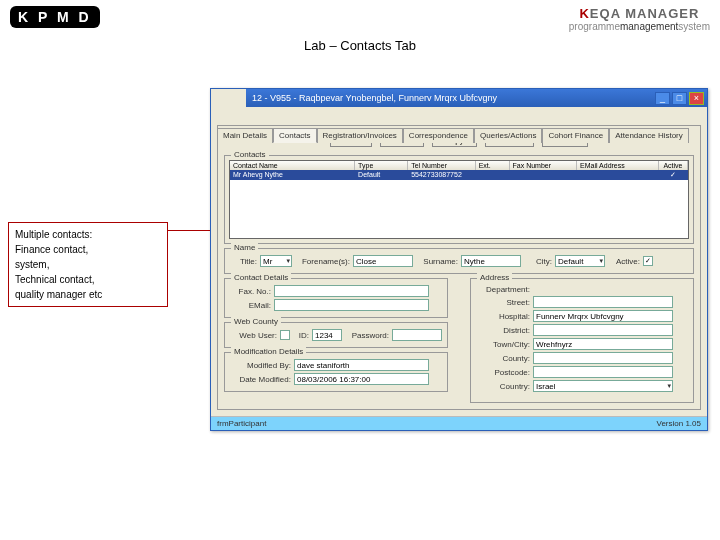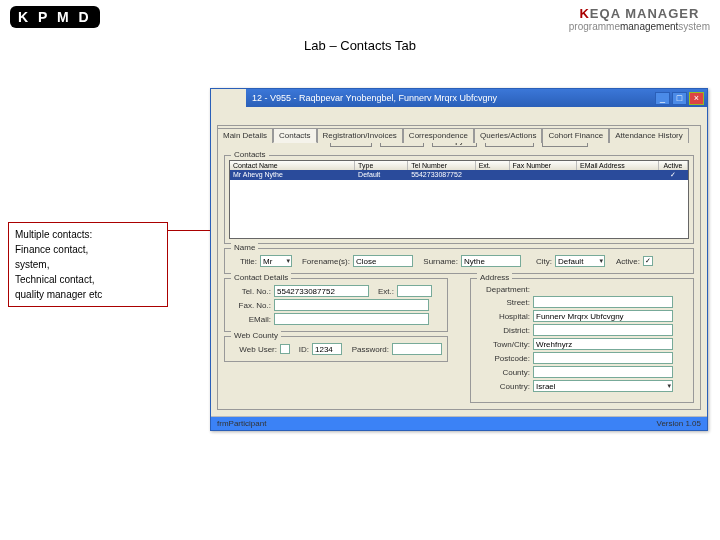--- a/index.html
+++ b/index.html
@@ -44,21 +44,21 @@
   .formrow { display: flex; align-items: center; gap: 3px; font-size: 8px; margin: 2px 0; }
   .formrow label { text-align: right; color: #333; }
   .inp { background: #fff; border: 1px solid #7a9; padding: 0 2px; height: 12px; font-size: 8px; display: inline-flex; align-items: center; }
   .sel { background: #fff; border: 1px solid #7a9; height: 12px; font-size: 8px; display: inline-flex; align-items: center; padding: 0 2px; position: relative; }
   .sel::after { content: '▾'; position: absolute; right: 1px; font-size: 7px; color: #333; }
   .chk { width: 10px; height: 10px; border: 1px solid #7a9; background: #fff; display: inline-flex; align-items: center; justify-content: center; font-size: 7px; }
 
   .two-col { display: flex; gap: 22px; }
   .col { flex: 1; }
 
-  .statusbar { display: flex; justify-content: space-between; border-top: 1px solid #bbb; padding: 2px 6px; font-size: 8px; color: #333; background: #3b82f6; }
+  .statusbar { display: flex; justify-content: space-between; border-top: 1px solid #bbb; padding: 2px 6px; font-size: 8px; color: #333; background: #7dd3fc; }
 
   
   .callout { position: absolute; left: 8px; top: 222px; width: 160px; border: 1px solid #a00; background: #fff; padding: 4px 6px; font-size: 10px; color: #000; line-height: 1.5; z-index: 5; }
   .callout-line { position: absolute; left: 168px; top: 230px; width: 66px; height: 1px; background: #a00; }
   .callout-line::after { content: ''; position: absolute; right: -1px; top: -3px; border-left: 6px solid #a00; border-top: 3px solid transparent; border-bottom: 3px solid transparent; }
 </style>
 </head>
 <body>
 
 <div class="header">
@@ -146,45 +146,50 @@
         <label style="width:32px">Active:</label>
         <span class="chk">✓</span>
       </div>
     </div>
 
     <div class="two-col">
       <div class="col">
         <div class="fieldset">
           <span class="legend">Contact Details</span>
           <div class="formrow">
-              <label style="width:42px">Tel. No.:</label>
-              <span class="inp" style="width:95px">5542733087752</span>
-              <label style="width:22px">Ext.:</label>
-              <span class="inp" style="width:35px"></span>
-            </div>
-          <div class="formrow">
               <label style="width:42px">Fax. No.:</label>
               <span class="inp" style="width:155px"></span>
             </div>
           <div class="formrow">
               <label style="width:42px">EMail:</label>
               <span class="inp" style="width:155px"></span>
             </div>
         </div>
         <div class="fieldset">
           <span class="legend">Web County</span>
           <div class="formrow">
               <label style="width:48px">Web User:</label>
               <span class="chk"></span>
               <label style="width:16px">ID:</label>
               <span class="inp" style="width:30px">1234</span>
               <label style="width:44px">Password:</label>
               <span class="inp" style="width:50px"></span>
             </div>
         </div>
+        <div class="fieldset">
+          <span class="legend">Modification Details</span>
+          <div class="formrow">
+              <label style="width:62px">Modified By:</label>
+              <span class="inp" style="width:135px">dave staniforth</span>
+            </div>
+          <div class="formrow">
+              <label style="width:62px">Date Modified:</label>
+              <span class="inp" style="width:135px">08/03/2006 16:37:00</span>
+            </div>
+        </div>
       </div>
       <div class="col">
         <div class="fieldset" style="height:100%">
           <span class="legend">Address</span>
           <div class="formrow">
               <label style="width:55px">Department:</label>
             </div>
           <div class="formrow">
               <label style="width:55px">Street:</label>
               <span class="inp" style="width:140px"></span>
@@ -195,25 +200,25 @@
             </div>
           <div class="formrow">
               <label style="width:55px">District:</label>
               <span class="inp" style="width:140px"></span>
             </div>
           <div class="formrow">
               <label style="width:55px">Town/City:</label>
               <span class="inp" style="width:140px">Wrehfnyrz</span>
             </div>
           <div class="formrow">
+              <label style="width:55px">County:</label>
+              <span class="inp" style="width:140px"></span>
+            </div>
+          <div class="formrow">
               <label style="width:55px">Postcode:</label>
-              <span class="inp" style="width:140px"></span>
-            </div>
-          <div class="formrow">
-              <label style="width:55px">County:</label>
               <span class="inp" style="width:140px"></span>
             </div>
           <div class="formrow">
               <label style="width:55px">Country:</label>
               <span class="sel" style="width:140px">Israel</span>
             </div>
         </div>
       </div>
     </div>
   </div>

